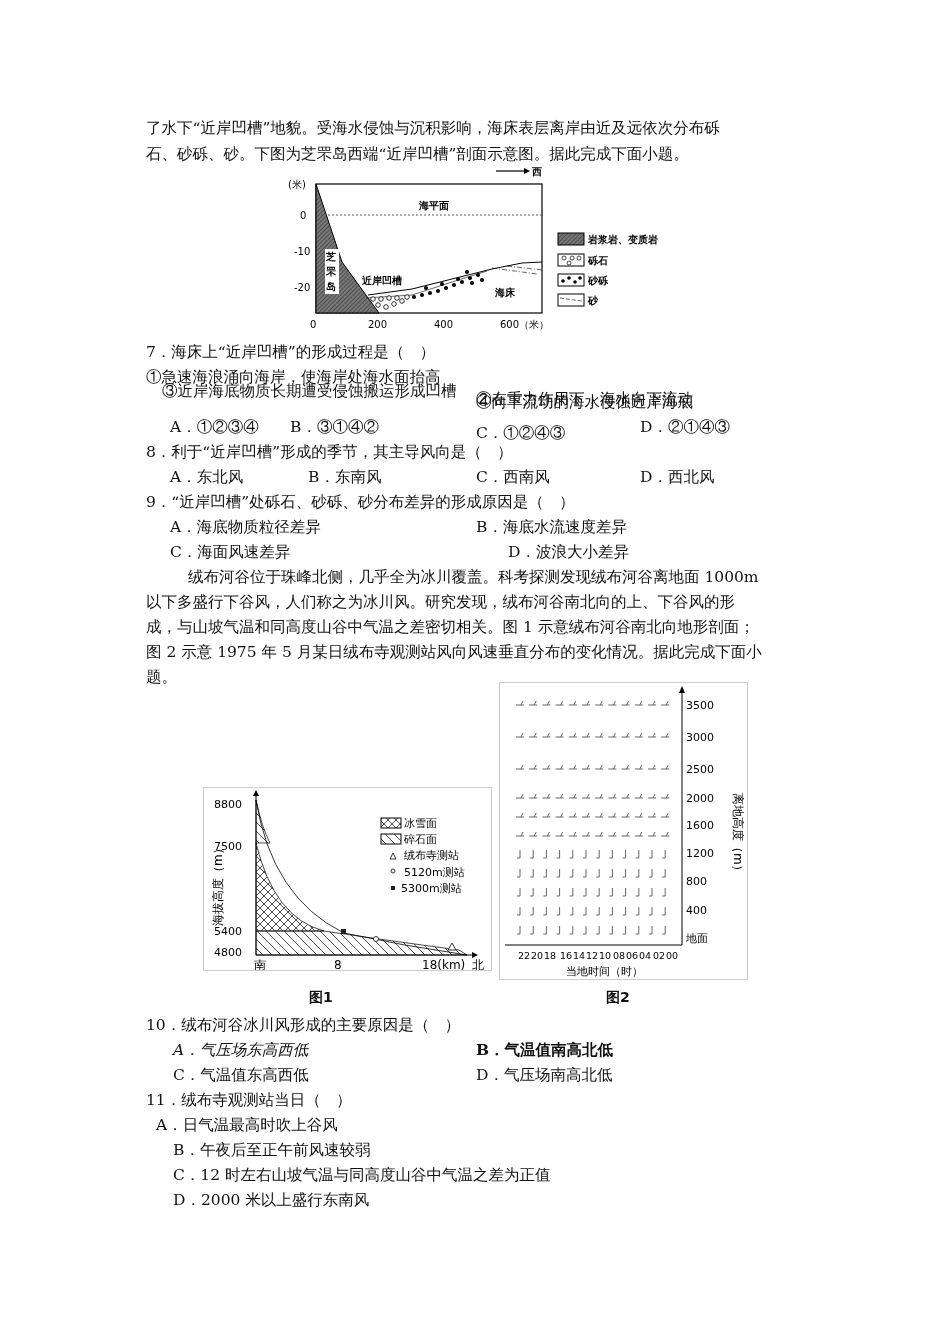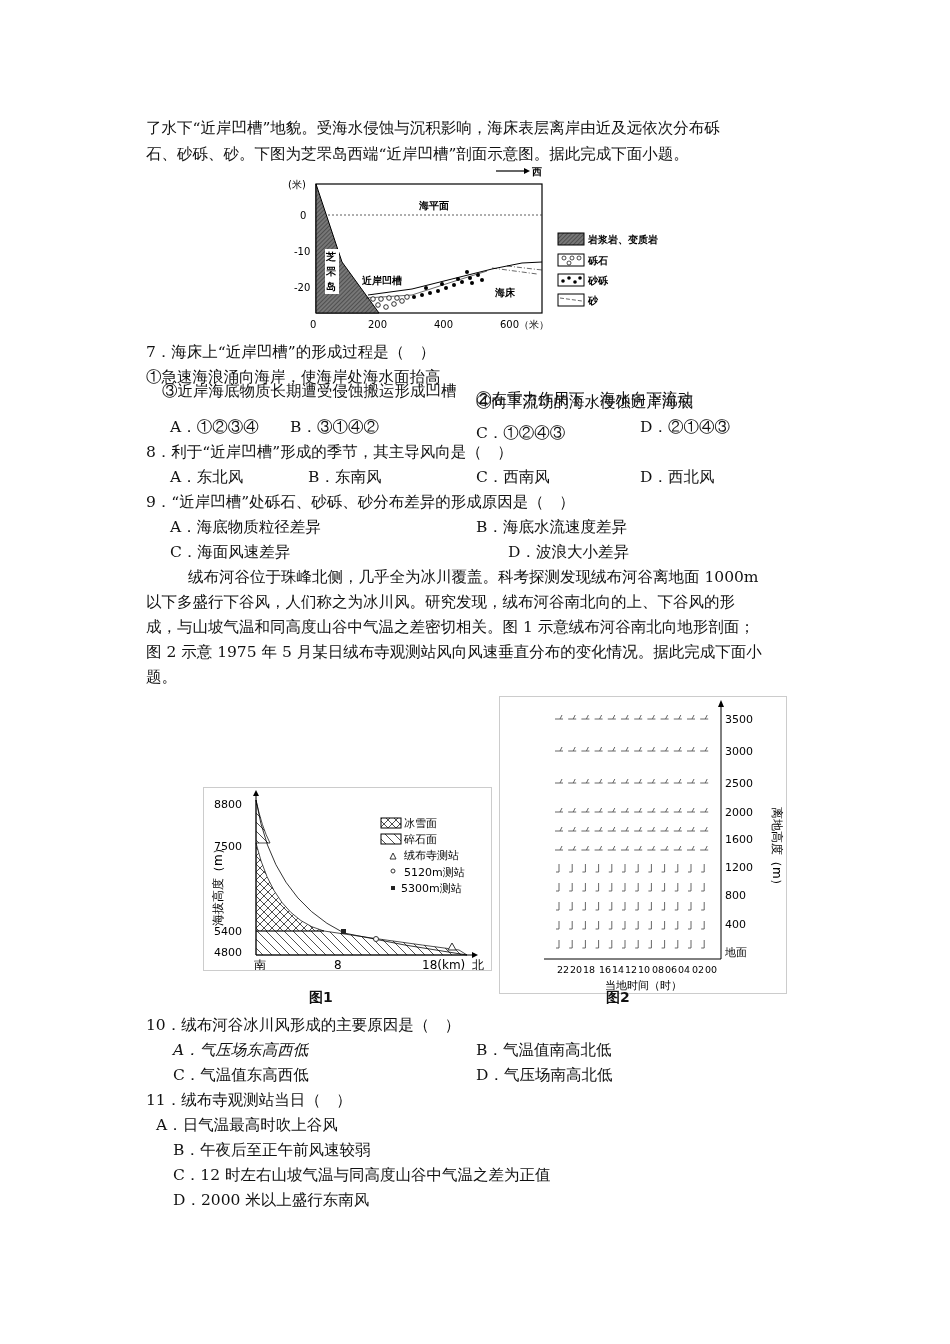--- a/index.html
+++ b/index.html
@@ -178,21 +178,21 @@
     <polygon points="186,71 189,65 192,71" fill="#fff" stroke="#333"></polygon>
     <text x="200" y="71" font-size="11">绒布寺测站</text>
     <circle cx="189" cy="83" r="2" fill="#fff" stroke="#333"></circle>
     <text x="200" y="88" font-size="11">5120m测站</text>
     <rect x="187" y="98" width="4" height="4" fill="#222"></rect>
     <text x="197" y="104" font-size="11">5300m测站</text>
   </svg>
 </div>
 <div class="caption" style="left:309px; top:989px;">图1</div>
 
-<div class="fig" style="left:499px; top:696px; width:247px; height:296px; border:1px solid #ccc;padding-left:39px;">
+<div class="fig" style="left:499px; top:682px; width:247px; height:296px; border:1px solid #ccc;">
   <svg width="247" height="296" viewBox="0 0 247 296">
     <line x1="182" y1="262" x2="182" y2="8" stroke="#000"></line>
     <polygon points="179,10 182,3 185,10" fill="#000"></polygon>
     <line x1="5" y1="262" x2="182" y2="262" stroke="#000"></line>
     <g font-size="11">
       <text x="186" y="26">3500</text>
       <text x="186" y="58">3000</text>
       <text x="186" y="90">2500</text>
       <text x="186" y="119">2000</text>
       <text x="186" y="146">1600</text>
@@ -350,21 +350,21 @@
         <path d="M138.8,243 L138.8,251 L135.8,251"></path>
         <path d="M152,243 L152,251 L149,251"></path>
         <path d="M165.2,243 L165.2,251 L162.2,251"></path>
       </g>
   </svg>
 </div>
 <div class="caption" style="left:606px; top:989px;">图2</div>
 
 <div class="line" style="top:1014px;">10．绒布河谷冰川风形成的主要原因是（　）</div>
 <div class="opt" style="left:173px; top:1039px;font-style:italic;">A．气压场东高西低</div>
-<div class="opt" style="left:476px; top:1039px;">B．气温值南高北低</div>
+<div class="opt" style="left:476px; top:1039px;font-weight:bold;">B．气温值南高北低</div>
 <div class="opt" style="left:173px; top:1064px;">C．气温值东高西低</div>
 <div class="opt" style="left:476px; top:1064px;">D．气压场南高北低</div>
 
 <div class="line" style="top:1089px;">11．绒布寺观测站当日（　）</div>
 <div class="opt" style="left:156px; top:1114px;">A．日气温最高时吹上谷风</div>
 <div class="opt" style="left:173px; top:1139px;">B．午夜后至正午前风速较弱</div>
 <div class="opt" style="left:173px; top:1164px;">C．12 时左右山坡气温与同高度山谷中气温之差为正值</div>
 <div class="opt" style="left:173px; top:1189px;">D．2000 米以上盛行东南风</div>
 
 </body></html>

